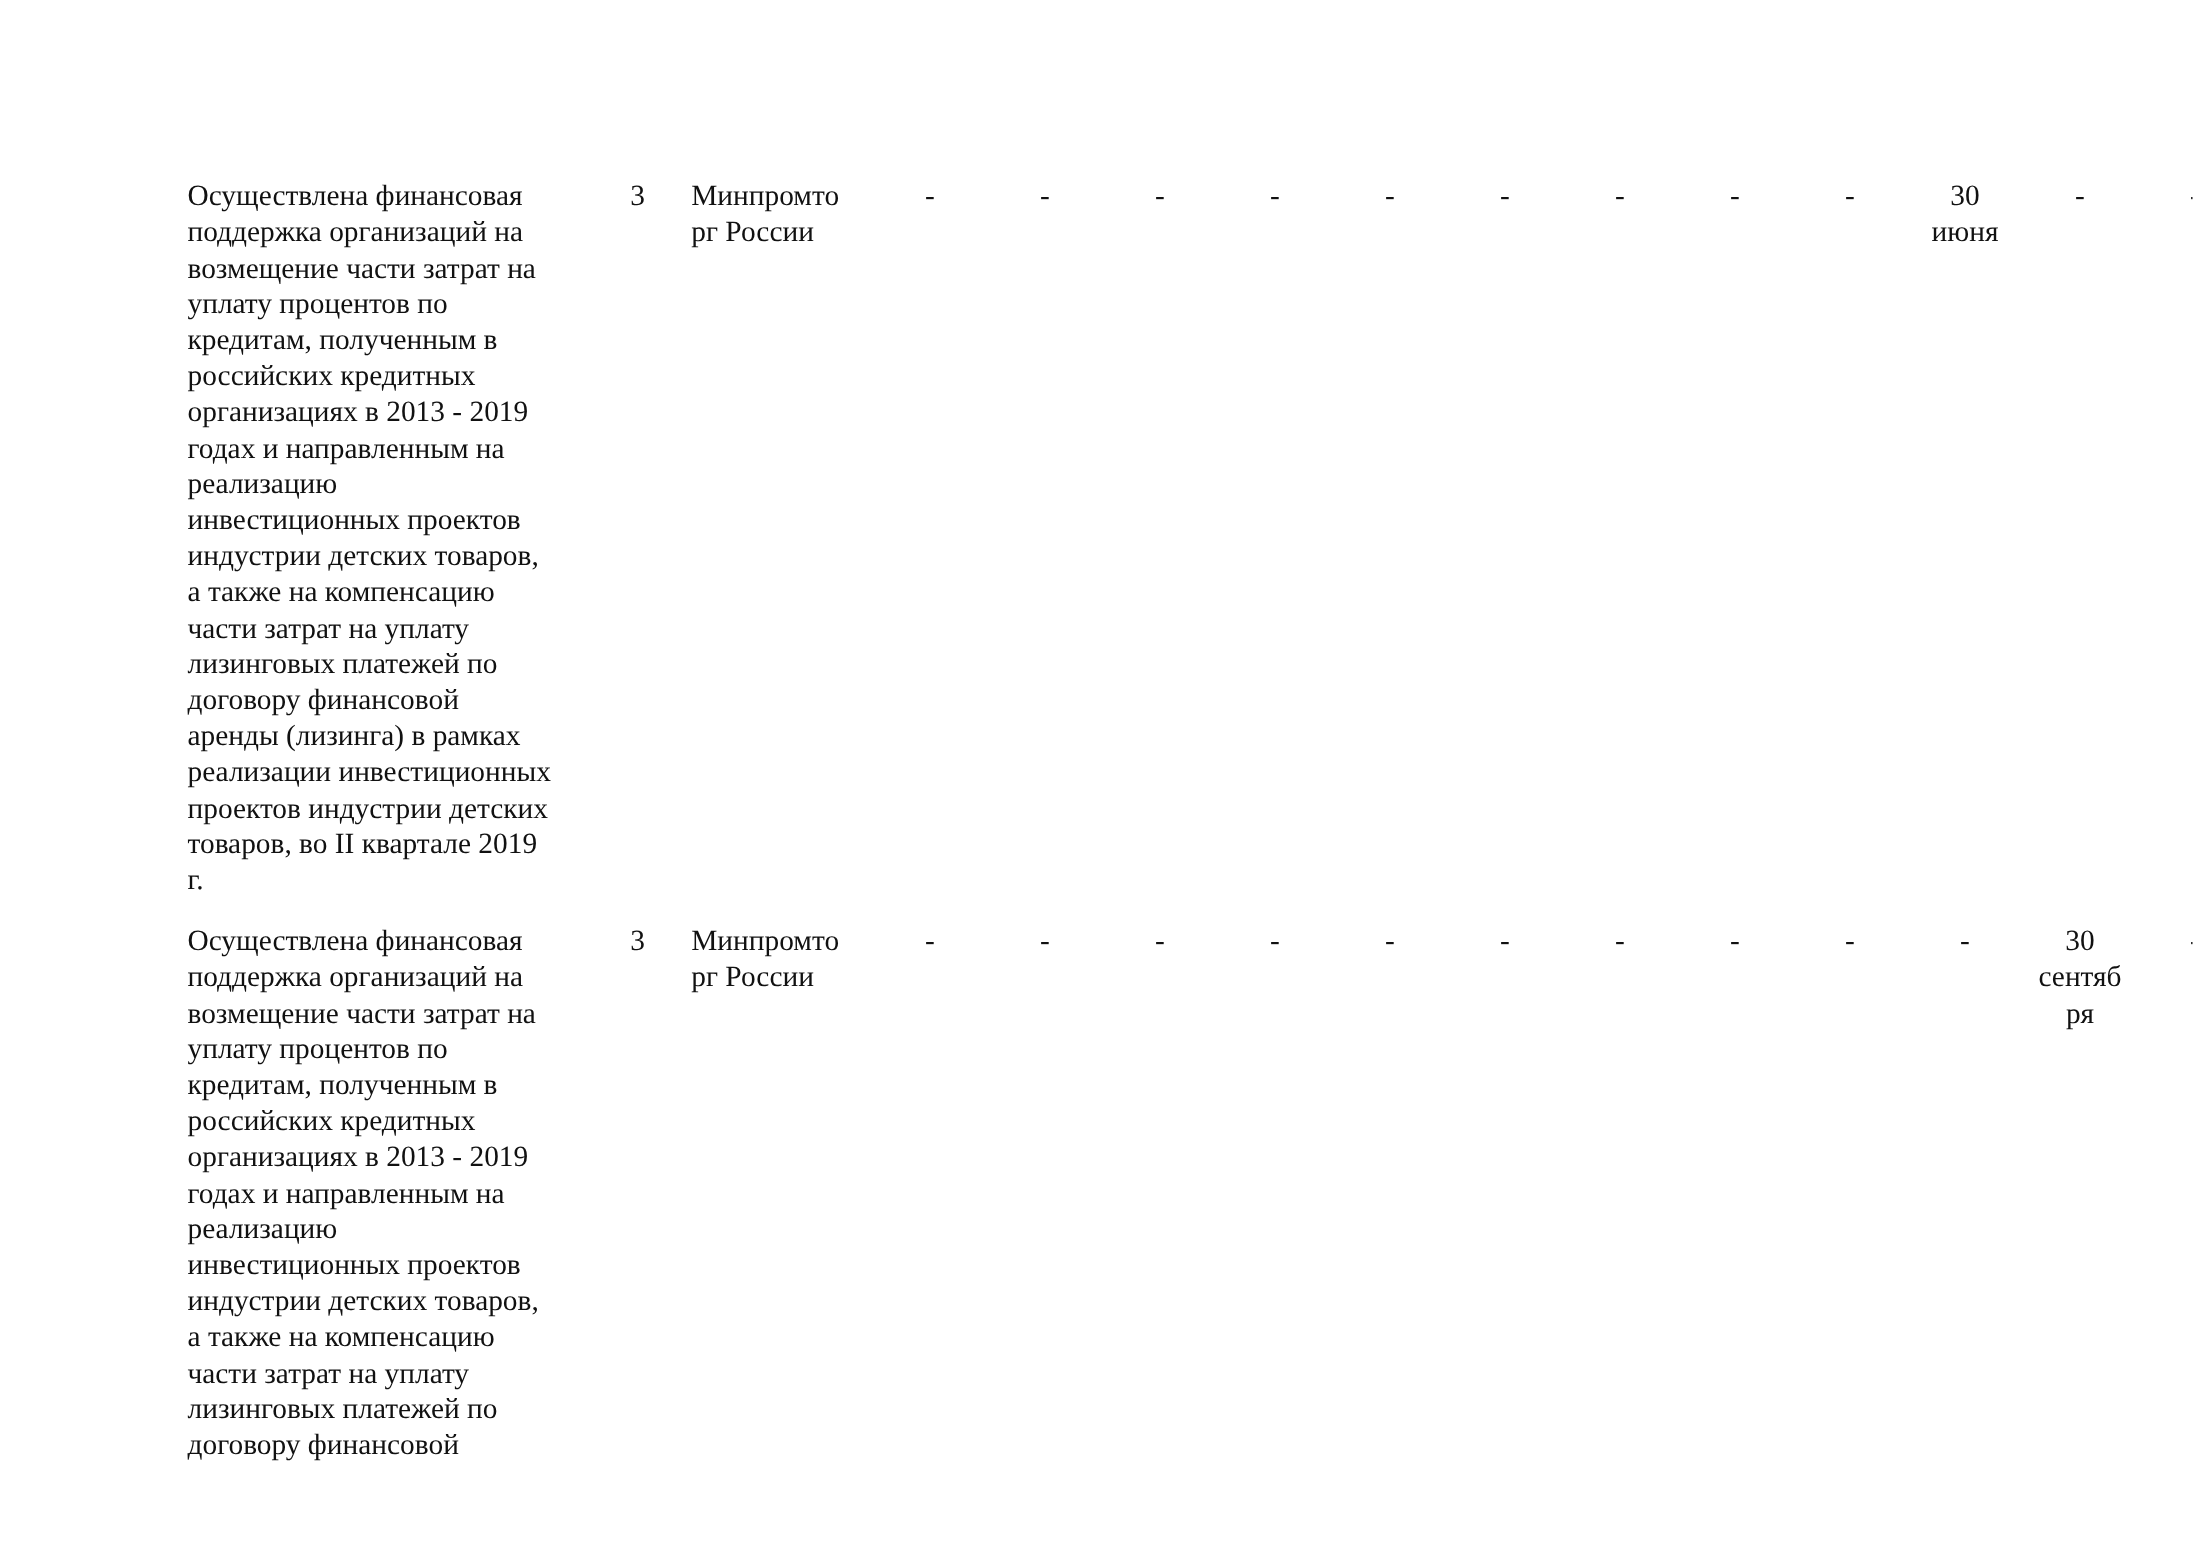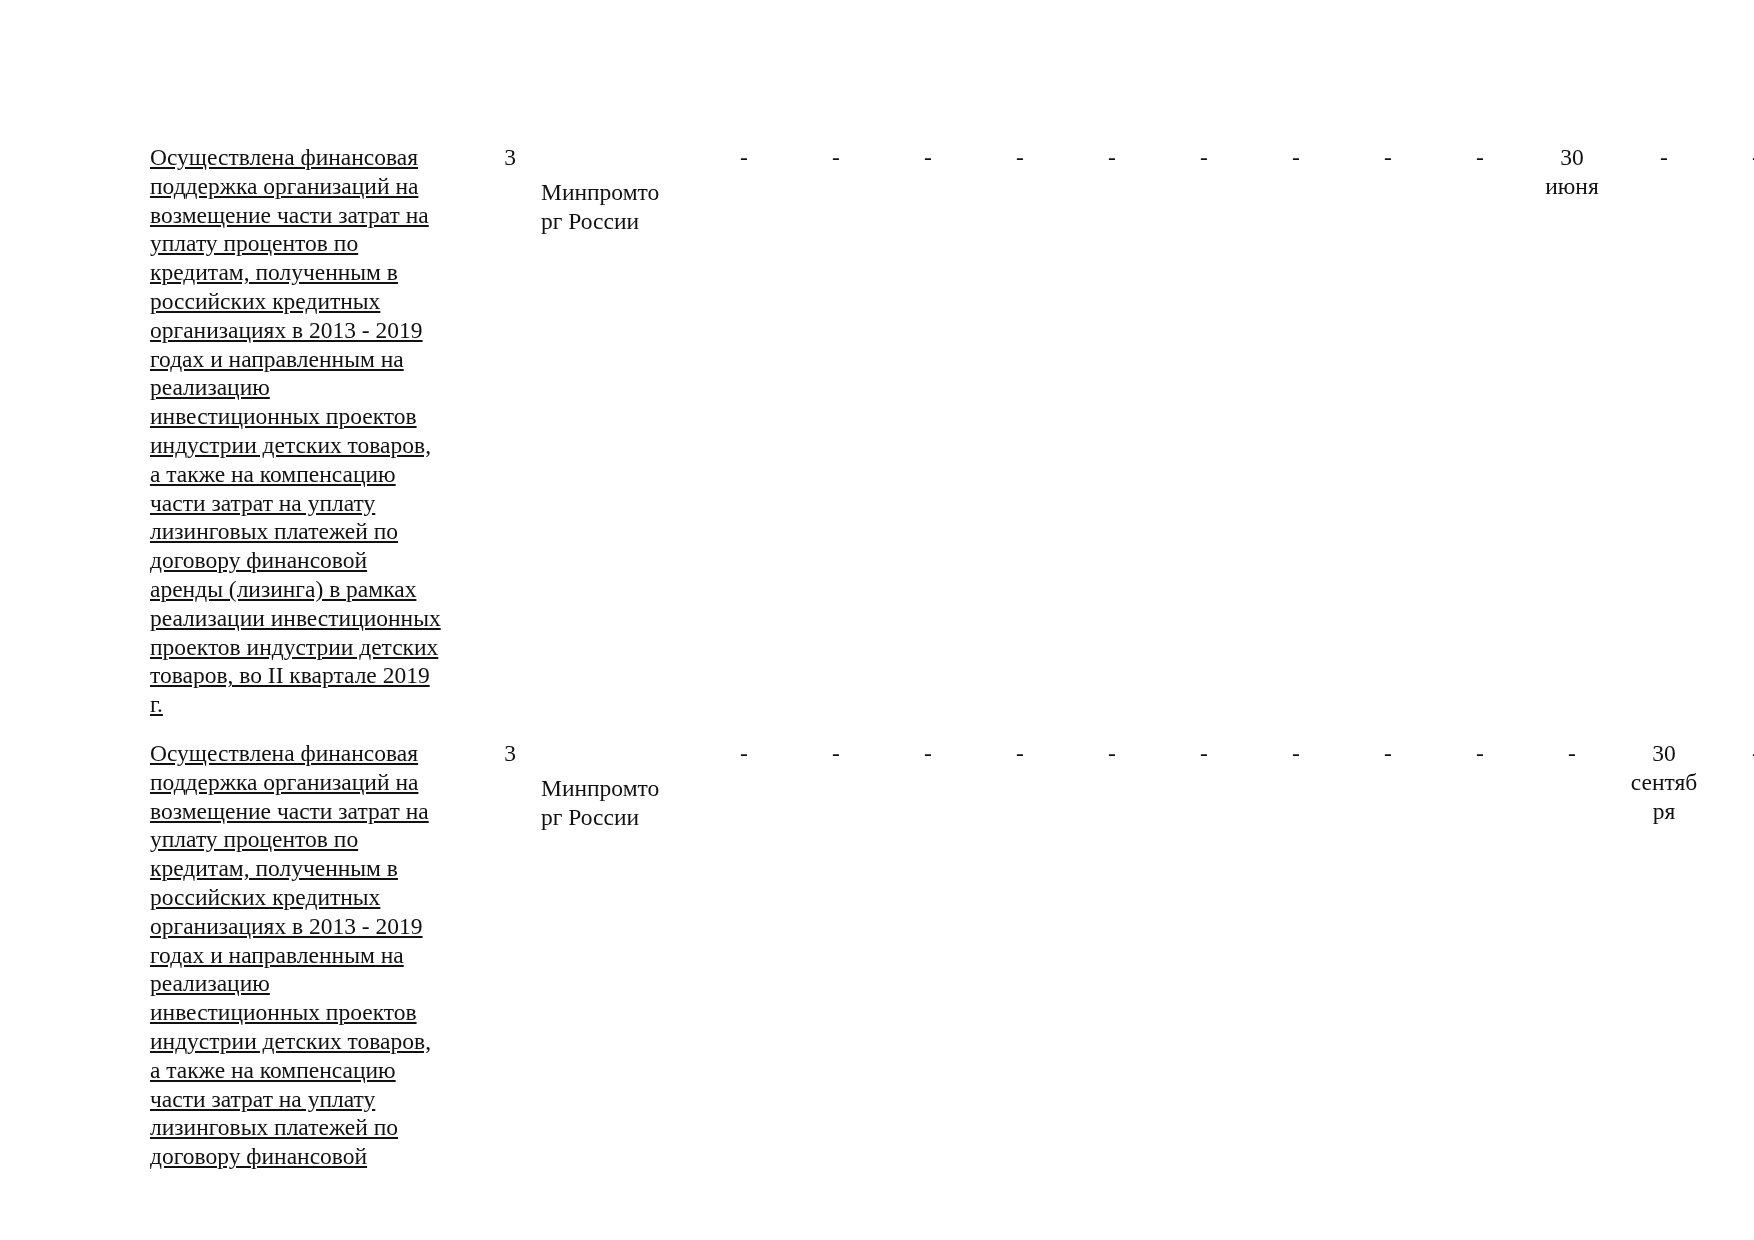--- a/index.html
+++ b/index.html
@@ -1,22 +1,22 @@
 <!DOCTYPE html>
 <html><head>
 <meta charset="utf-8">
 <style>
   html, body { margin:0; padding:0; background:#ffffff; }
   body { width:1754px; height:1240px; overflow:hidden; position:relative;
          font-family:"Liberation Serif", "DejaVu Serif", serif; color:#111; }
   .row { position:absolute; left:0; width:1754px; }
   .cell { position:absolute; top:0; font-size:23.5px; line-height:28.8px; }
-  .desc { left:150px; width:320px; white-space:pre-line;text-decoration:underline; }
+  .desc { left:150px; width:320px; white-space:pre-line; }
   .num { left:500px; width:20px; text-align:center; }
-  .org { left:541px; width:150px; white-space:pre-line;margin-top:35px; }
+  .org { left:553px; width:150px; white-space:pre-line; }
   .val { width:90px; text-align:center; white-space:pre-line; }
 </style>
 </head>
 <body>
 
 <div class="row" style="top:143px;">
   <div class="cell desc">Осуществлена финансовая
 поддержка организаций на
 возмещение части затрат на
 уплату процентов по

